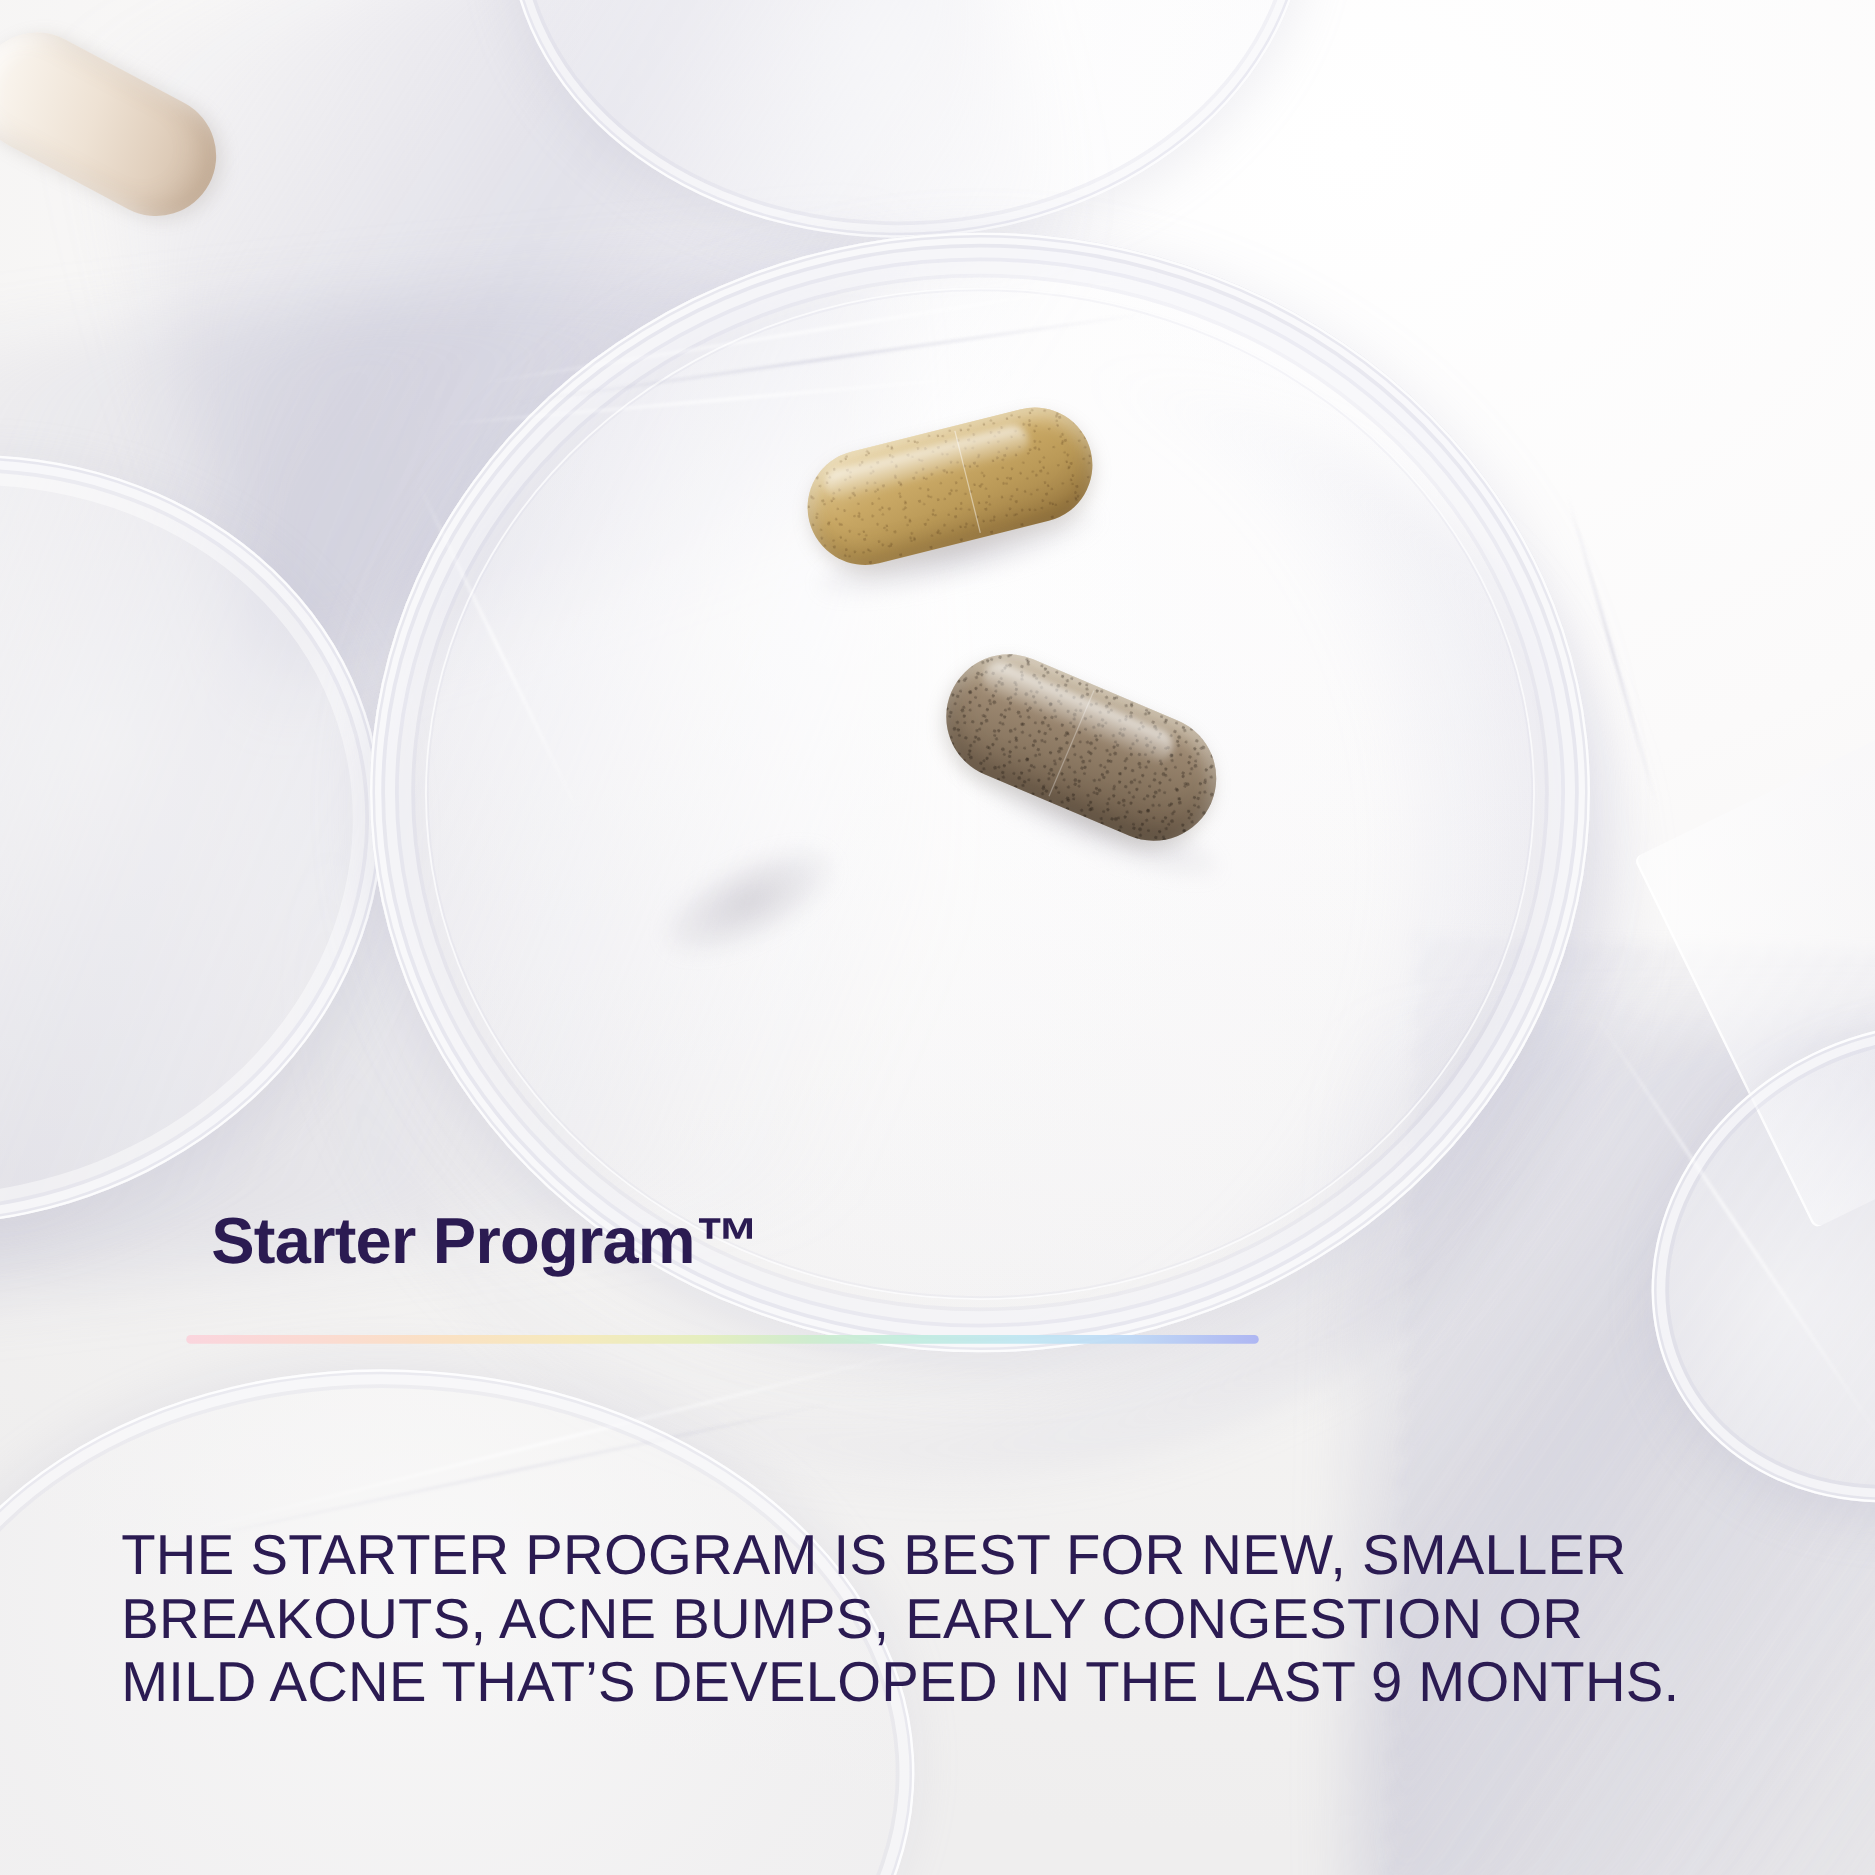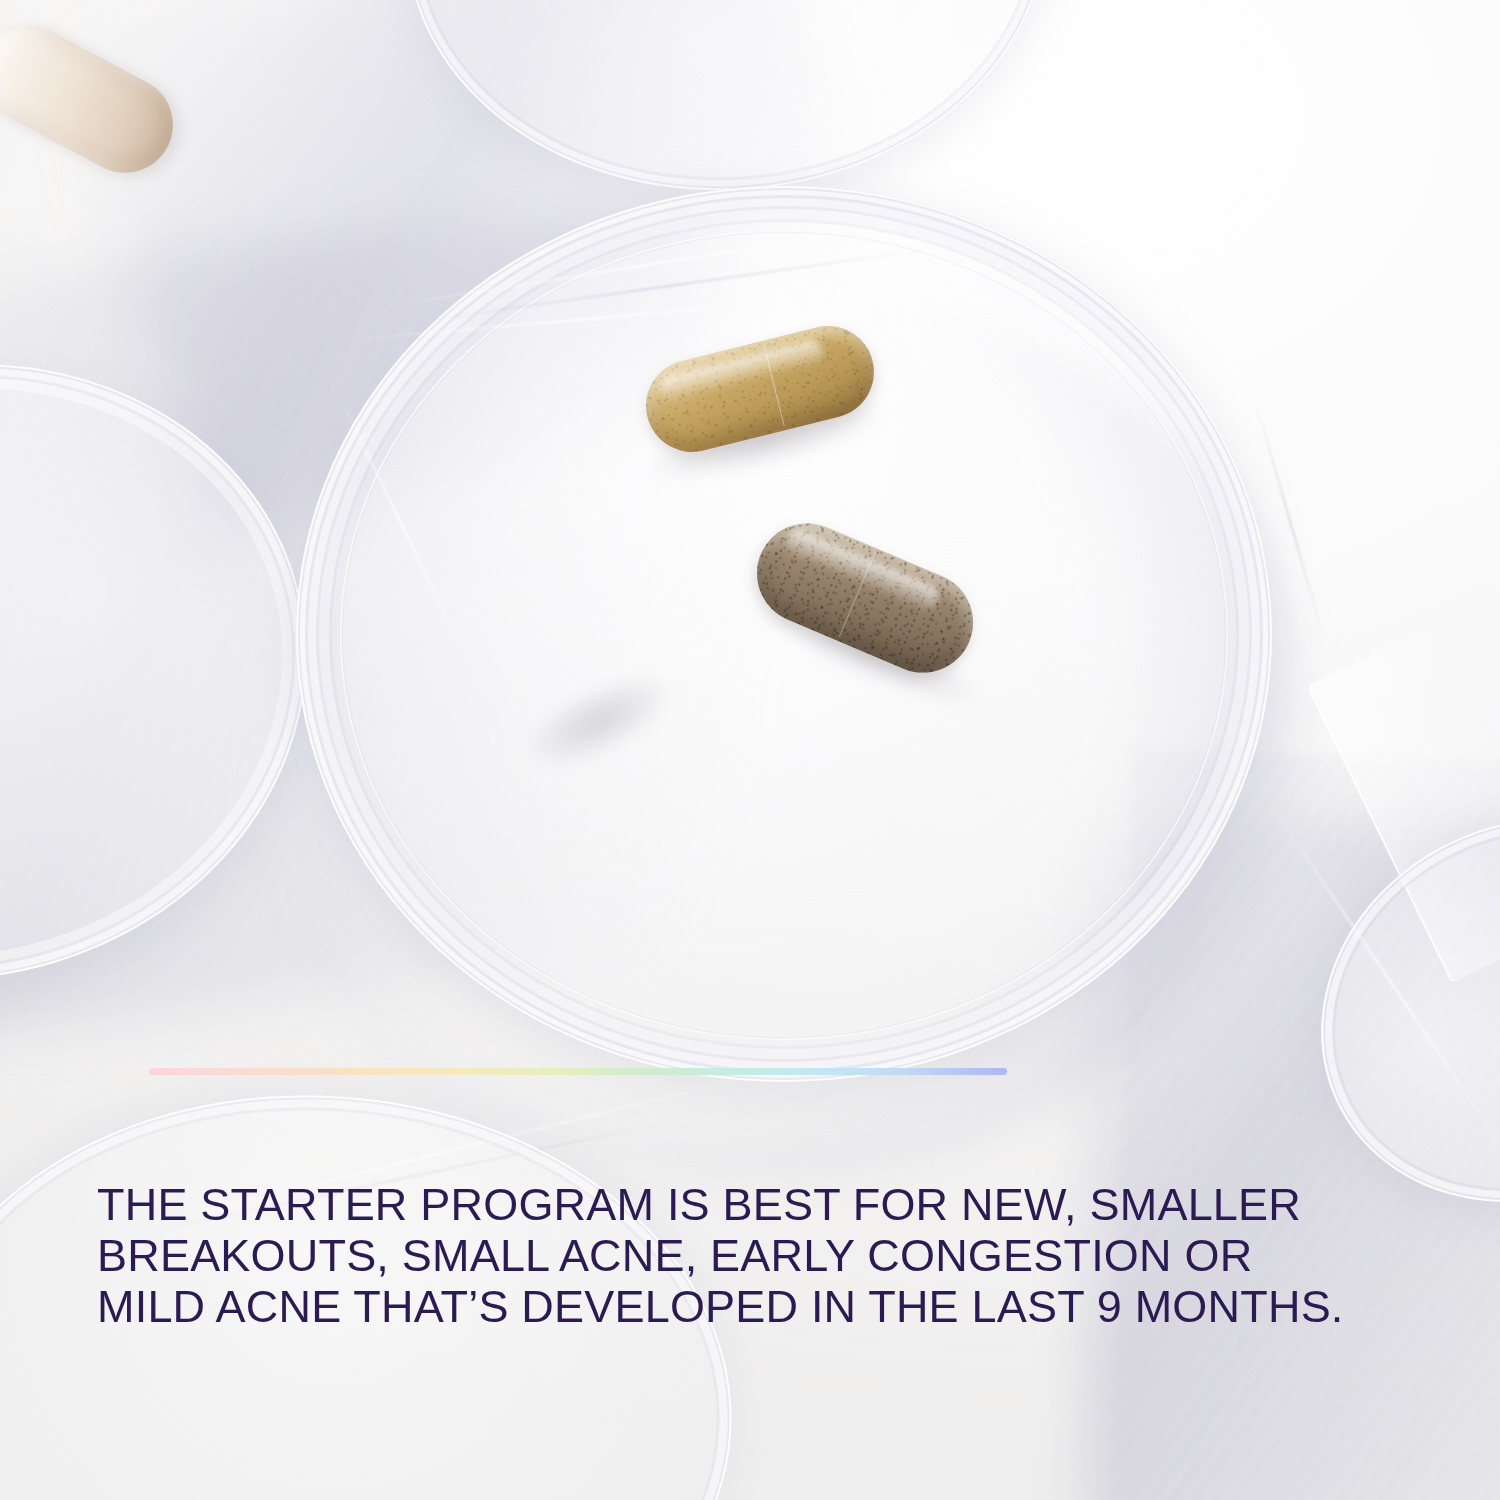--- a/index.html
+++ b/index.html
@@ -268,21 +268,21 @@
       #e4eebb 48%,
       #cdeccd 58%,
       #c0ecdf 68%,
       #bfe6f2 78%,
       #bdd8f6 88%,
       #a9b2f3 100%);
     opacity:0.92;
   }
   #body-copy {
     position:absolute;
-    left:97px; top:1179px;
+    left:97px; top:1218px;
     width:1320px;
     font-size:45px;
     font-weight:400;
     line-height:51px;
     letter-spacing:0.2px;
     color:#2b1b52;
   }
   #body-copy .line { display:block; white-space:nowrap; }
 </style>
 </head>
@@ -332,23 +332,24 @@
   <div class="capsule" id="capsule-brown">
     <div class="grain"></div>
     <div class="sheen"></div>
     <div class="seam"></div>
   </div>
 
   <div class="dish" id="dish-bottom"></div>
 
   <div id="content">
 
+    <div id="title">Starter Program™</div>
 
     <div id="divider"></div>
 
     <div id="body-copy">
       <span class="line">THE STARTER PROGRAM IS BEST FOR NEW, SMALLER</span>
-      <span class="line">BREAKOUTS, SMALL ACNE, EARLY CONGESTION OR</span>
+      <span class="line">BREAKOUTS, ACNE BUMPS, EARLY CONGESTION OR</span>
       <span class="line">MILD ACNE THAT’S DEVELOPED IN THE LAST 9 MONTHS.</span>
     </div>
 
   </div>
 </div>
 
 </body></html>

